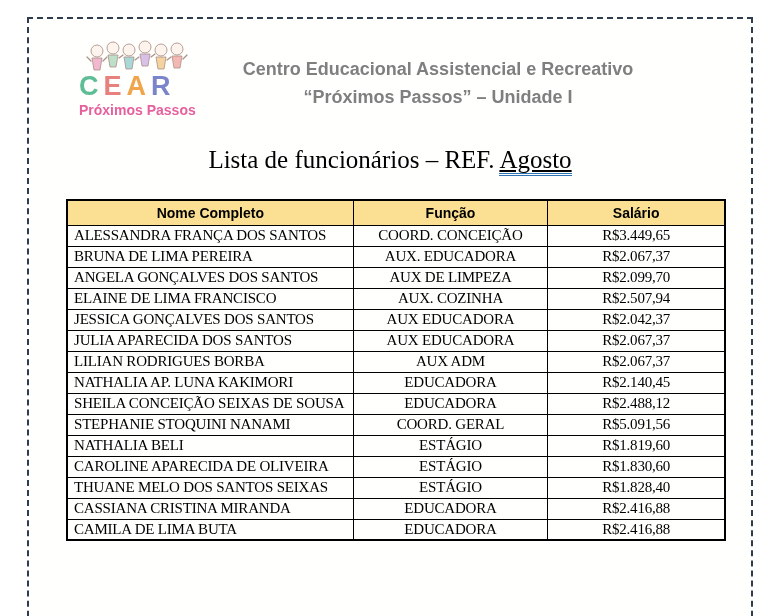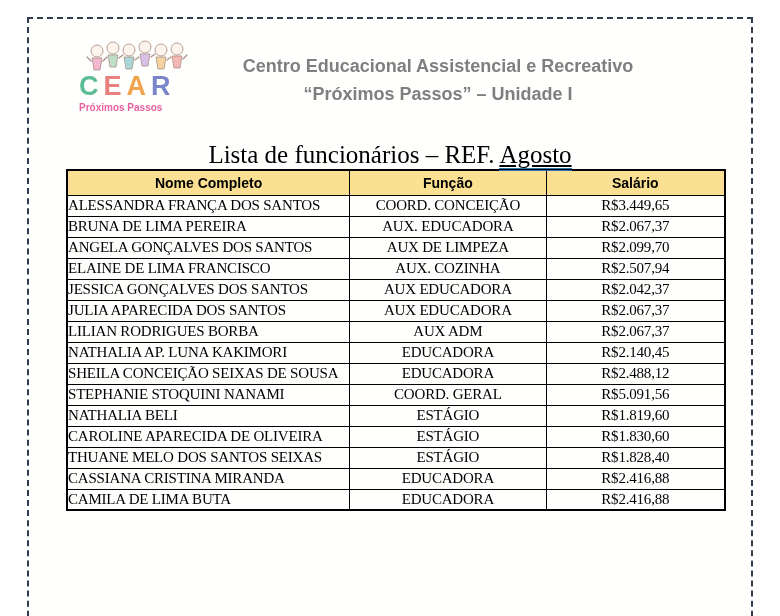--- a/index.html
+++ b/index.html
@@ -35,21 +35,21 @@
     letter-spacing: 5px;
     line-height: 1.0;
     margin-top: -2px;
   }
   .cear-letters .l0 { color: #5fbd96; }
   .cear-letters .l1 { color: #e8807d; }
   .cear-letters .l2 { color: #f0a44c; }
   .cear-letters .l3 { color: #7b85c9; }
   .logo-tagline {
     color: #e7609d;
-    font-size: 10px;
+    font-size: 14px;
     font-weight: bold;
     margin-top: 2px;
     white-space: nowrap;
   }
   .header-text {
     flex: 1;
     text-align: center;
     color: #7f7f7f;
     font-weight: bold;
     font-size: 18px;
@@ -64,20 +64,21 @@
     font-size: 25px;
     color: #000;
   }
   .doc-title .month {
     text-decoration: underline;
     text-decoration-color: #000;
     border-bottom: 3px double #2e74b5;
   }
   
   table.staff {
+    margin-top: 25px;
     margin-left: 37px;
     width: 660px;
     border-collapse: collapse;
     border: 2px solid #000;
   }
   table.staff th, table.staff td {
     border: 1px solid #000;
   }
   table.staff th {
     background: #fbe093;
@@ -88,21 +89,21 @@
     color: #000;
   }
   table.staff td {
     height: 21px;
     font-family: "Liberation Serif", serif;
     font-size: 15px;
     color: #000;
     white-space: nowrap;
     letter-spacing: -0.2px;
   }
-  td.cell-name  { text-align: left; width: 267px; }
+  td.cell-name  { text-align: left; padding-left: 6px; width: 267px; }
   td.cell-role  { text-align: center; width: 189px; }
   td.cell-salary{ text-align: center; width: 172px; }
 </style>
 </head>
 <body>
 
 <div class="page-border">
 
   <div class="doc-header">
 

